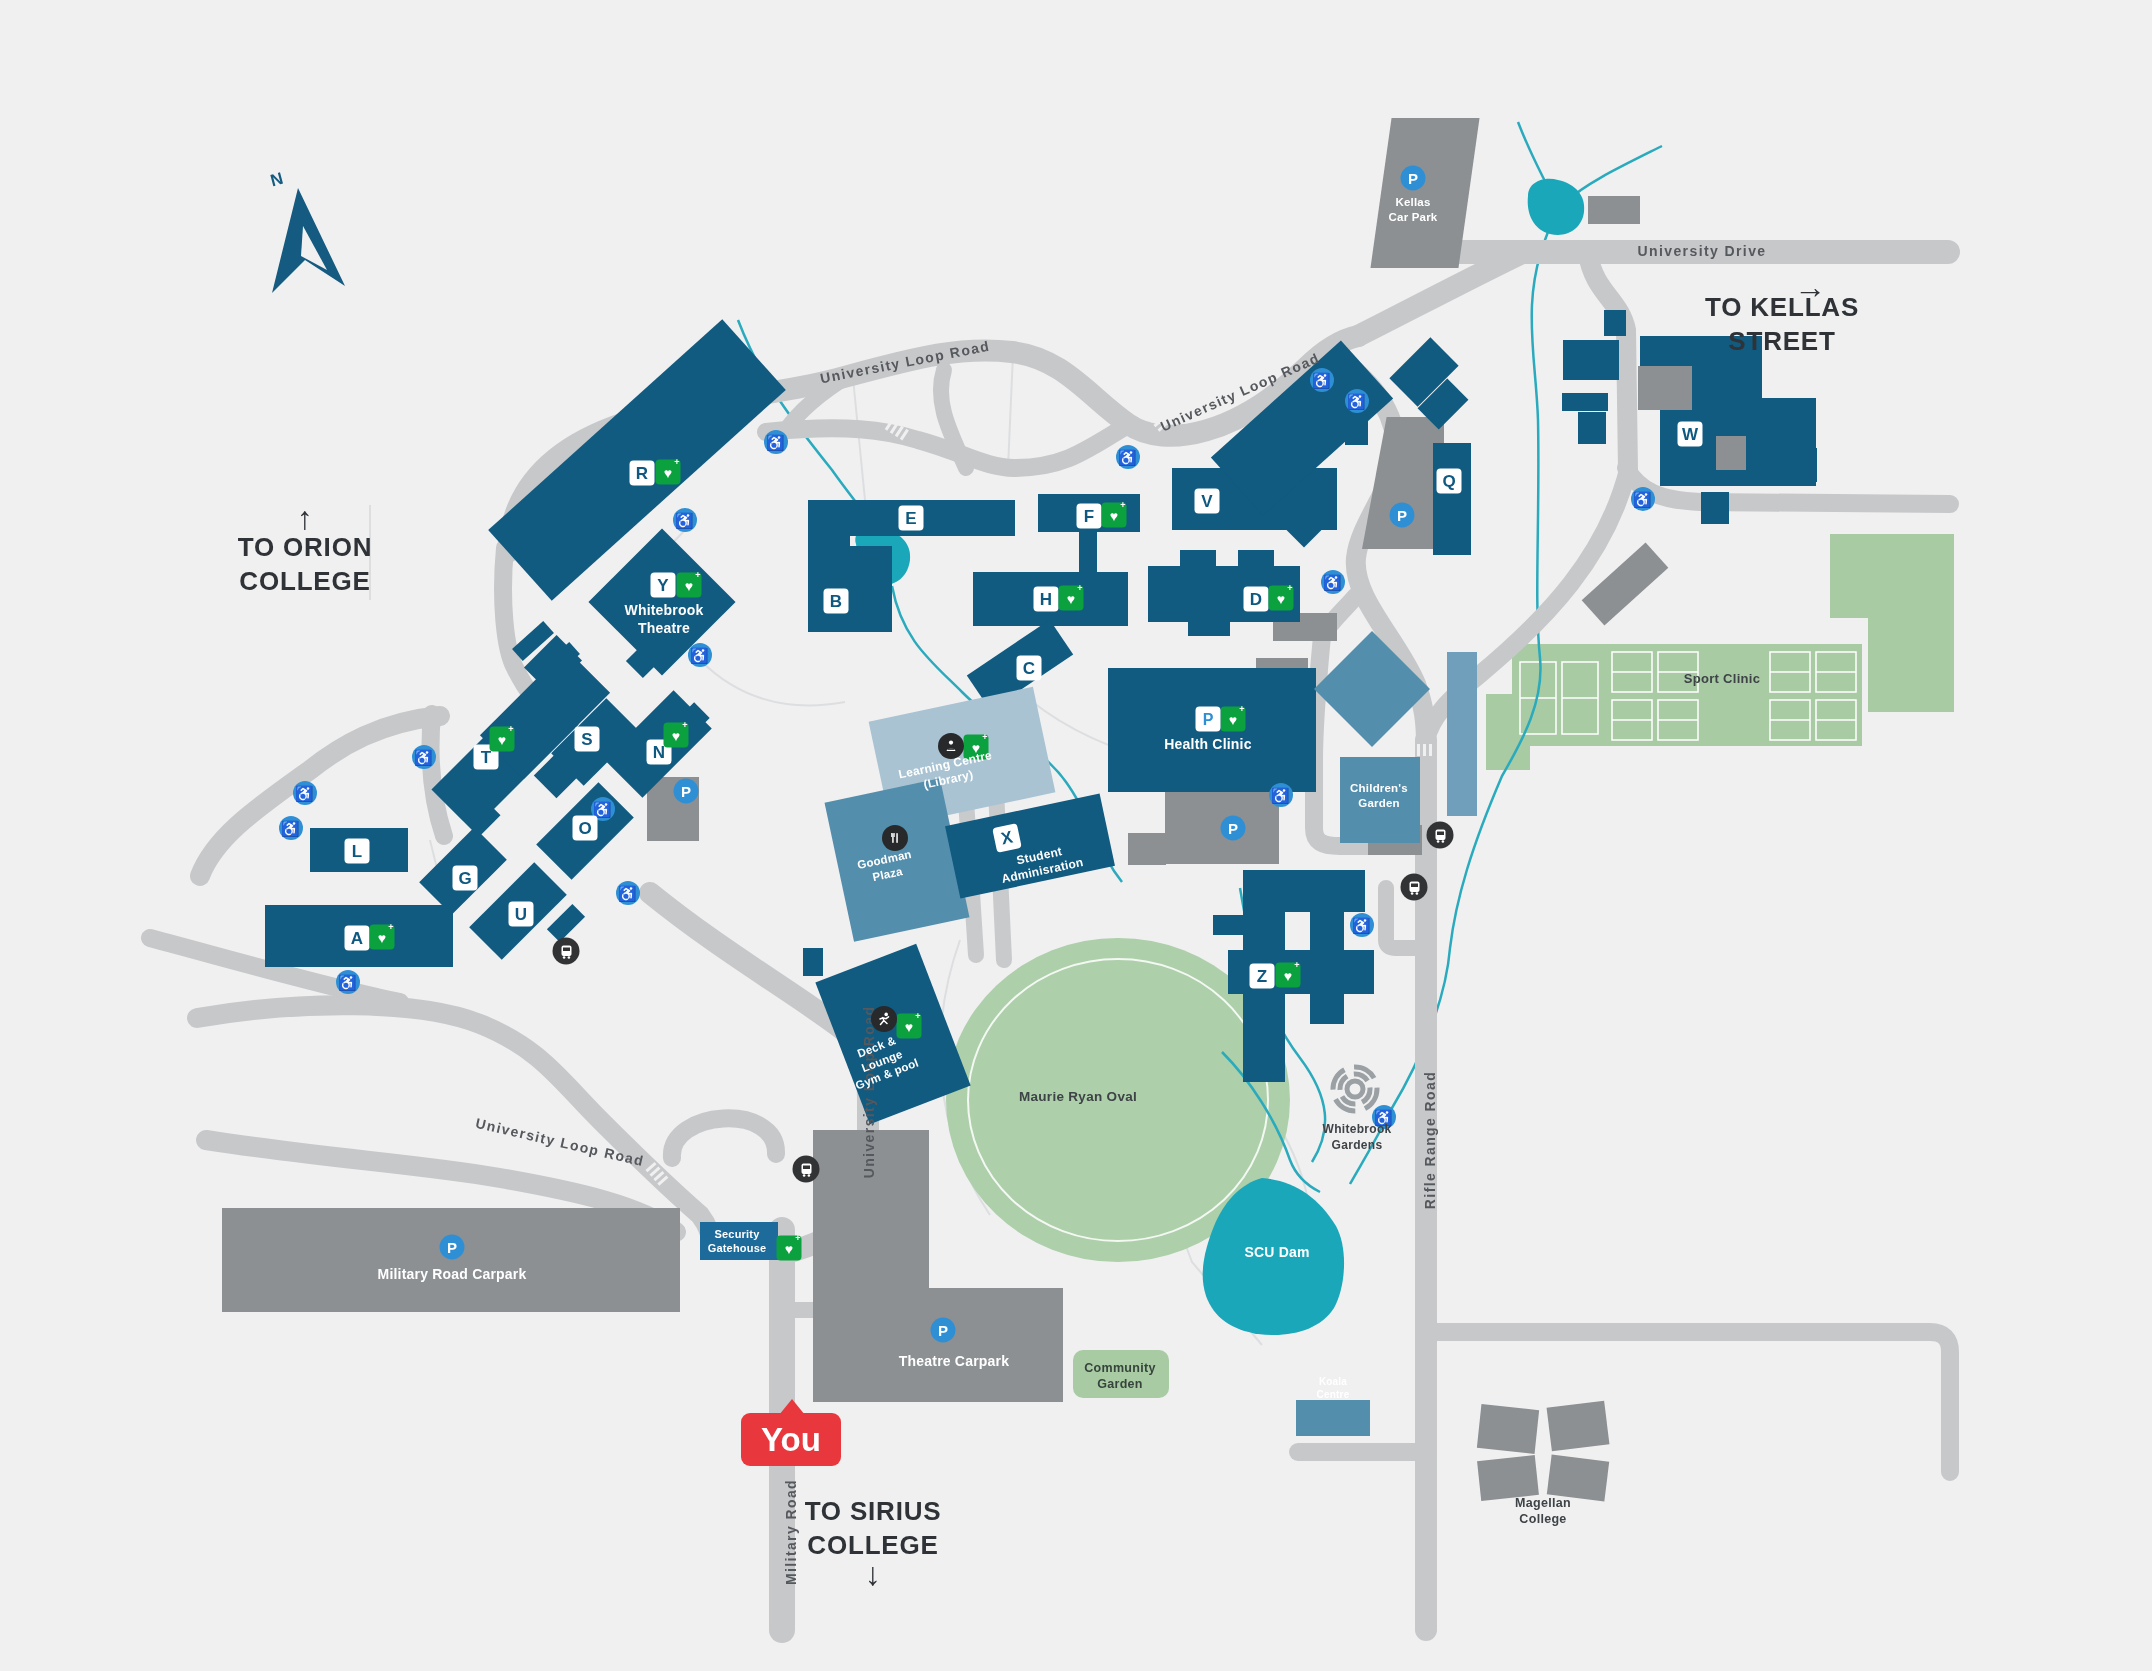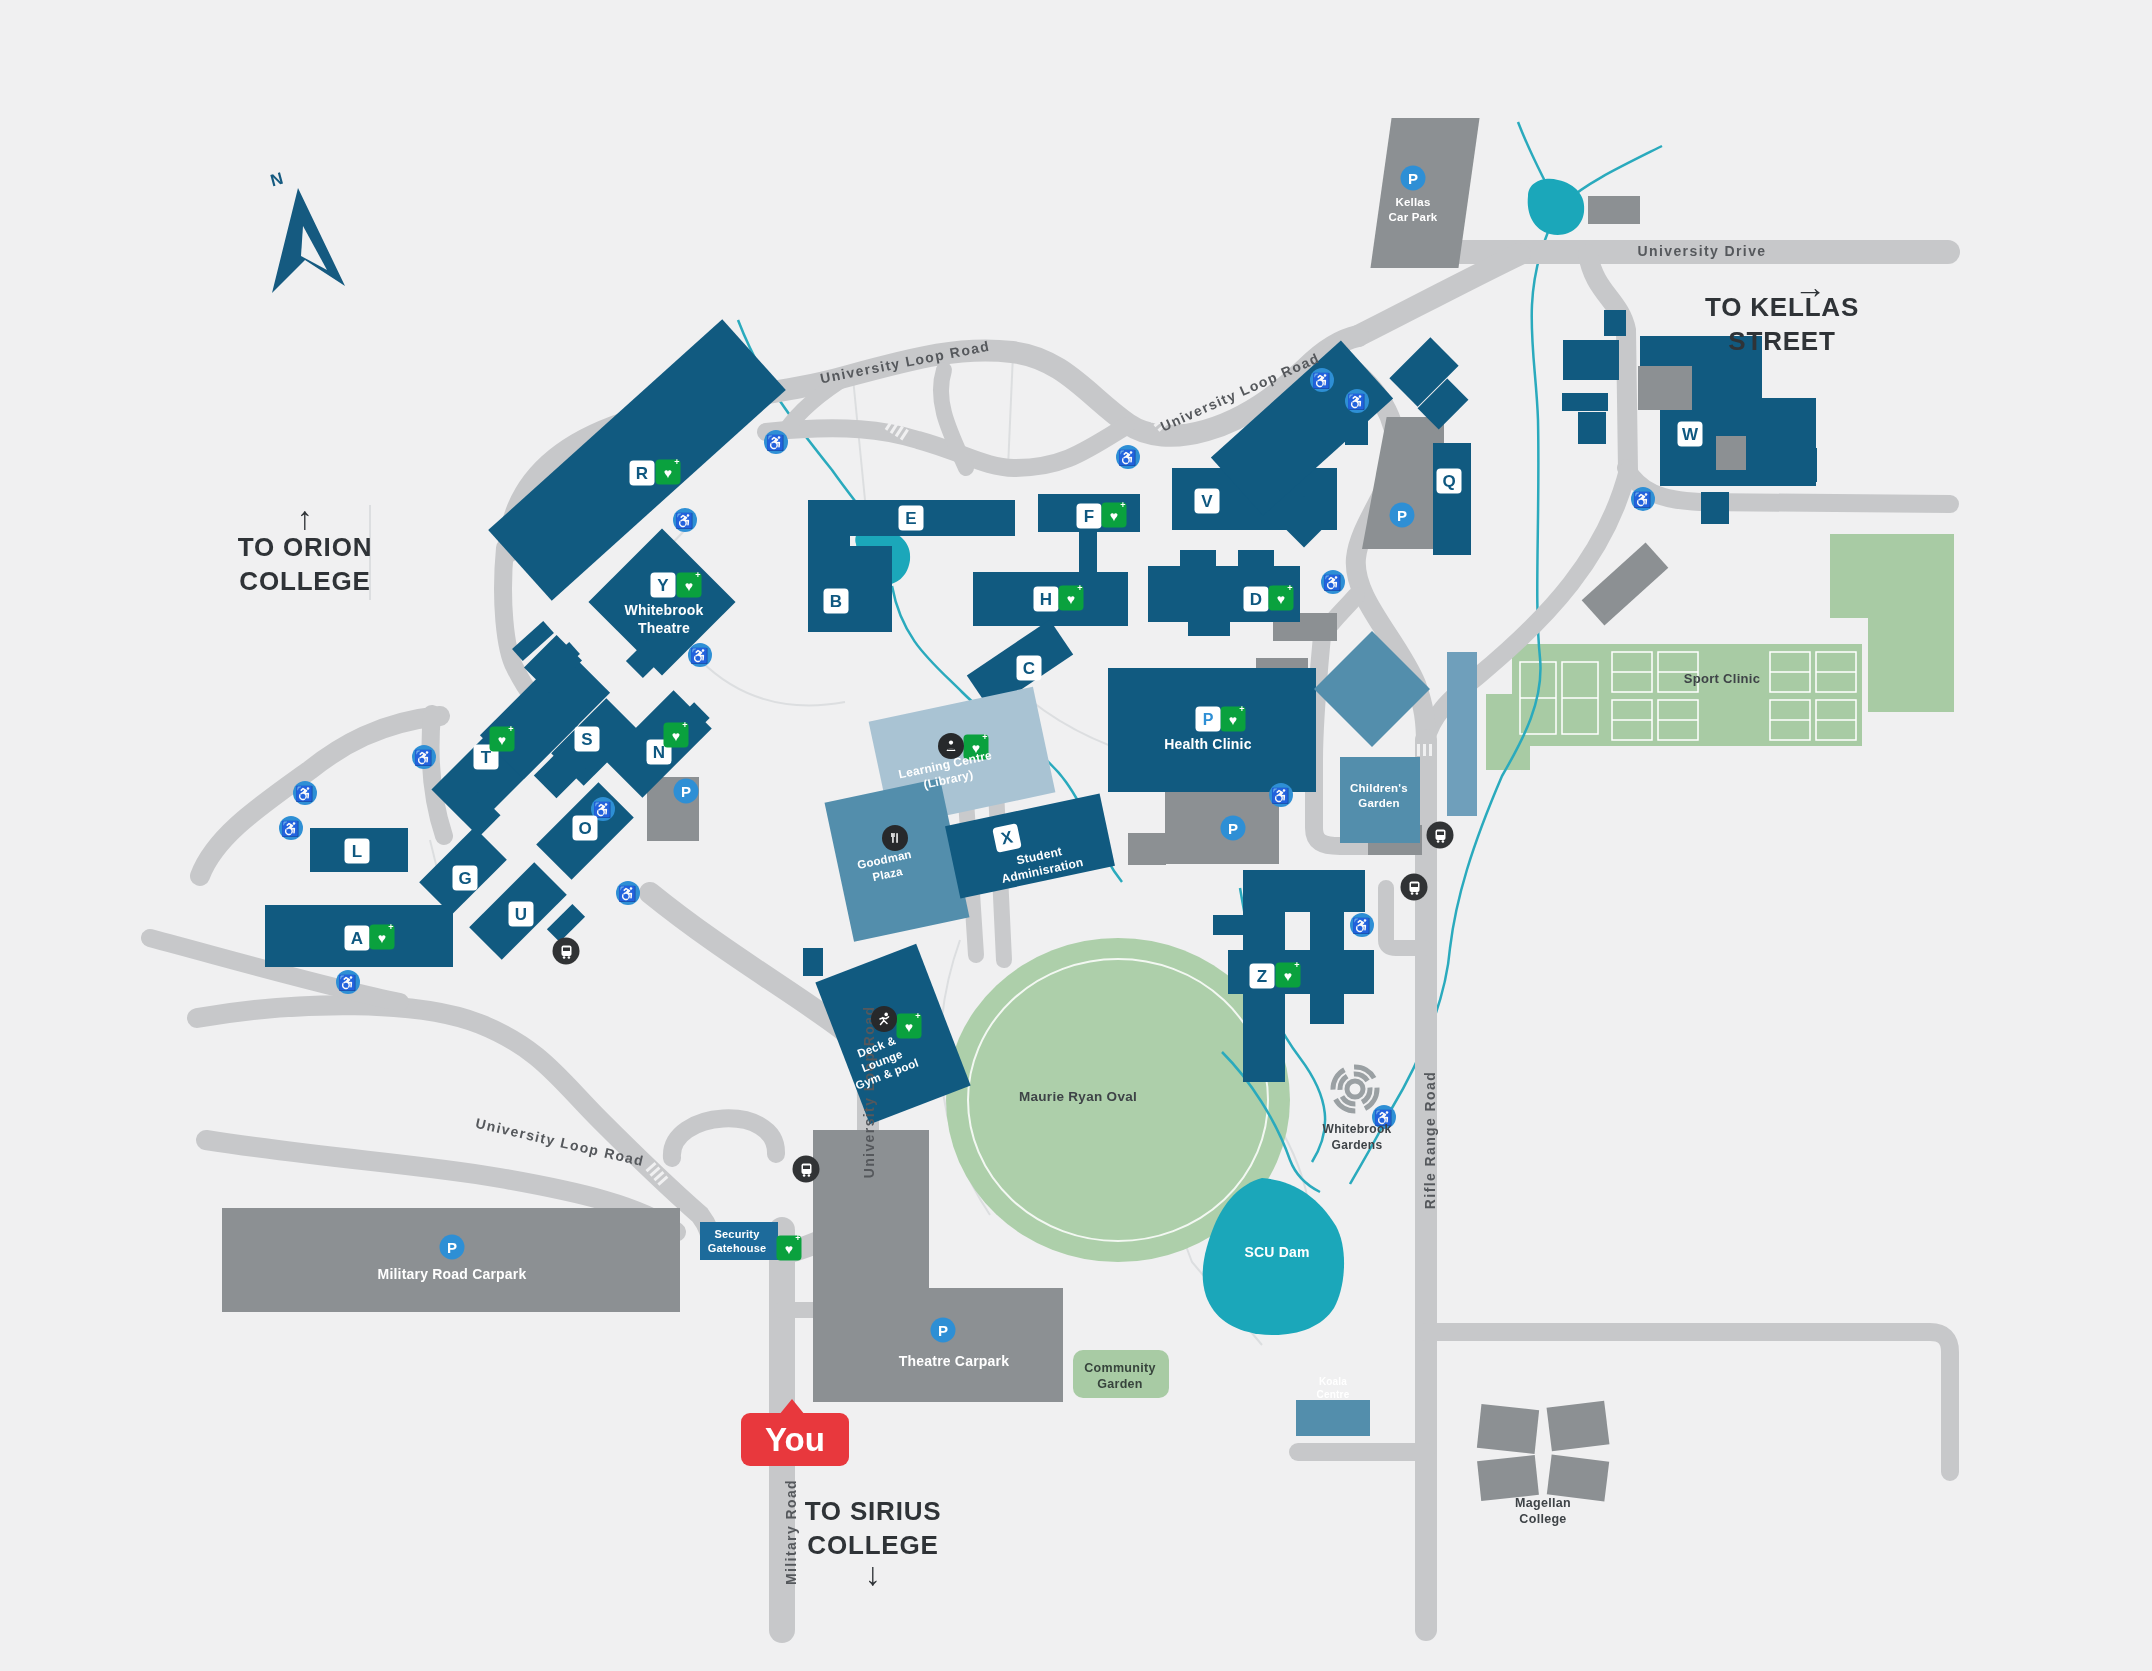--- a/index.html
+++ b/index.html
@@ -34,21 +34,21 @@
        display:flex;align-items:center;justify-content:center;transform:translate(-50%,-50%);z-index:30}
   .lblW{position:absolute;transform:translate(-50%,-50%);color:#fff;font-weight:700;font-size:14px;
         line-height:1.28;text-align:center;white-space:pre-line;z-index:32;letter-spacing:.2px}
   .lblD{position:absolute;transform:translate(-50%,-50%);color:#3e4347;font-weight:700;font-size:13px;
         line-height:1.3;text-align:center;white-space:pre-line;z-index:32;letter-spacing:.3px}
   .rl{position:absolute;color:#55585c;font-weight:700;font-size:14px;letter-spacing:1.4px;
       white-space:nowrap;z-index:22}
   .dir{position:absolute;transform:translate(-50%,-50%);color:#2f3337;font-weight:800;font-size:26px;
        letter-spacing:.8px;line-height:1.32;text-align:center;white-space:pre-line;z-index:32}
   .arr{position:absolute;transform:translate(-50%,-50%);color:#2f3337;font-size:32px;z-index:32;font-weight:400}
-  .you{position:absolute;left:741px;top:1413px;width:108px;height:53px;background:#e8383d;color:#fff;
+  .you{position:absolute;left:741px;top:1413px;width:100px;height:53px;background:#e8383d;color:#fff;
        font-weight:800;font-size:33px;border-radius:9px;display:flex;align-items:center;
        justify-content:center;z-index:40}
   .youptr{position:absolute;left:779px;top:1399px;width:0;height:0;border-left:13px solid transparent;
        border-right:13px solid transparent;border-bottom:16px solid #e8383d;z-index:40}
   .nletter{position:absolute;color:#155a80;font-weight:800;font-size:17px;z-index:32;
        transform:translate(-50%,-50%) rotate(-15deg)}
   svg{display:block}
 </style>
 </head>
 <body>

